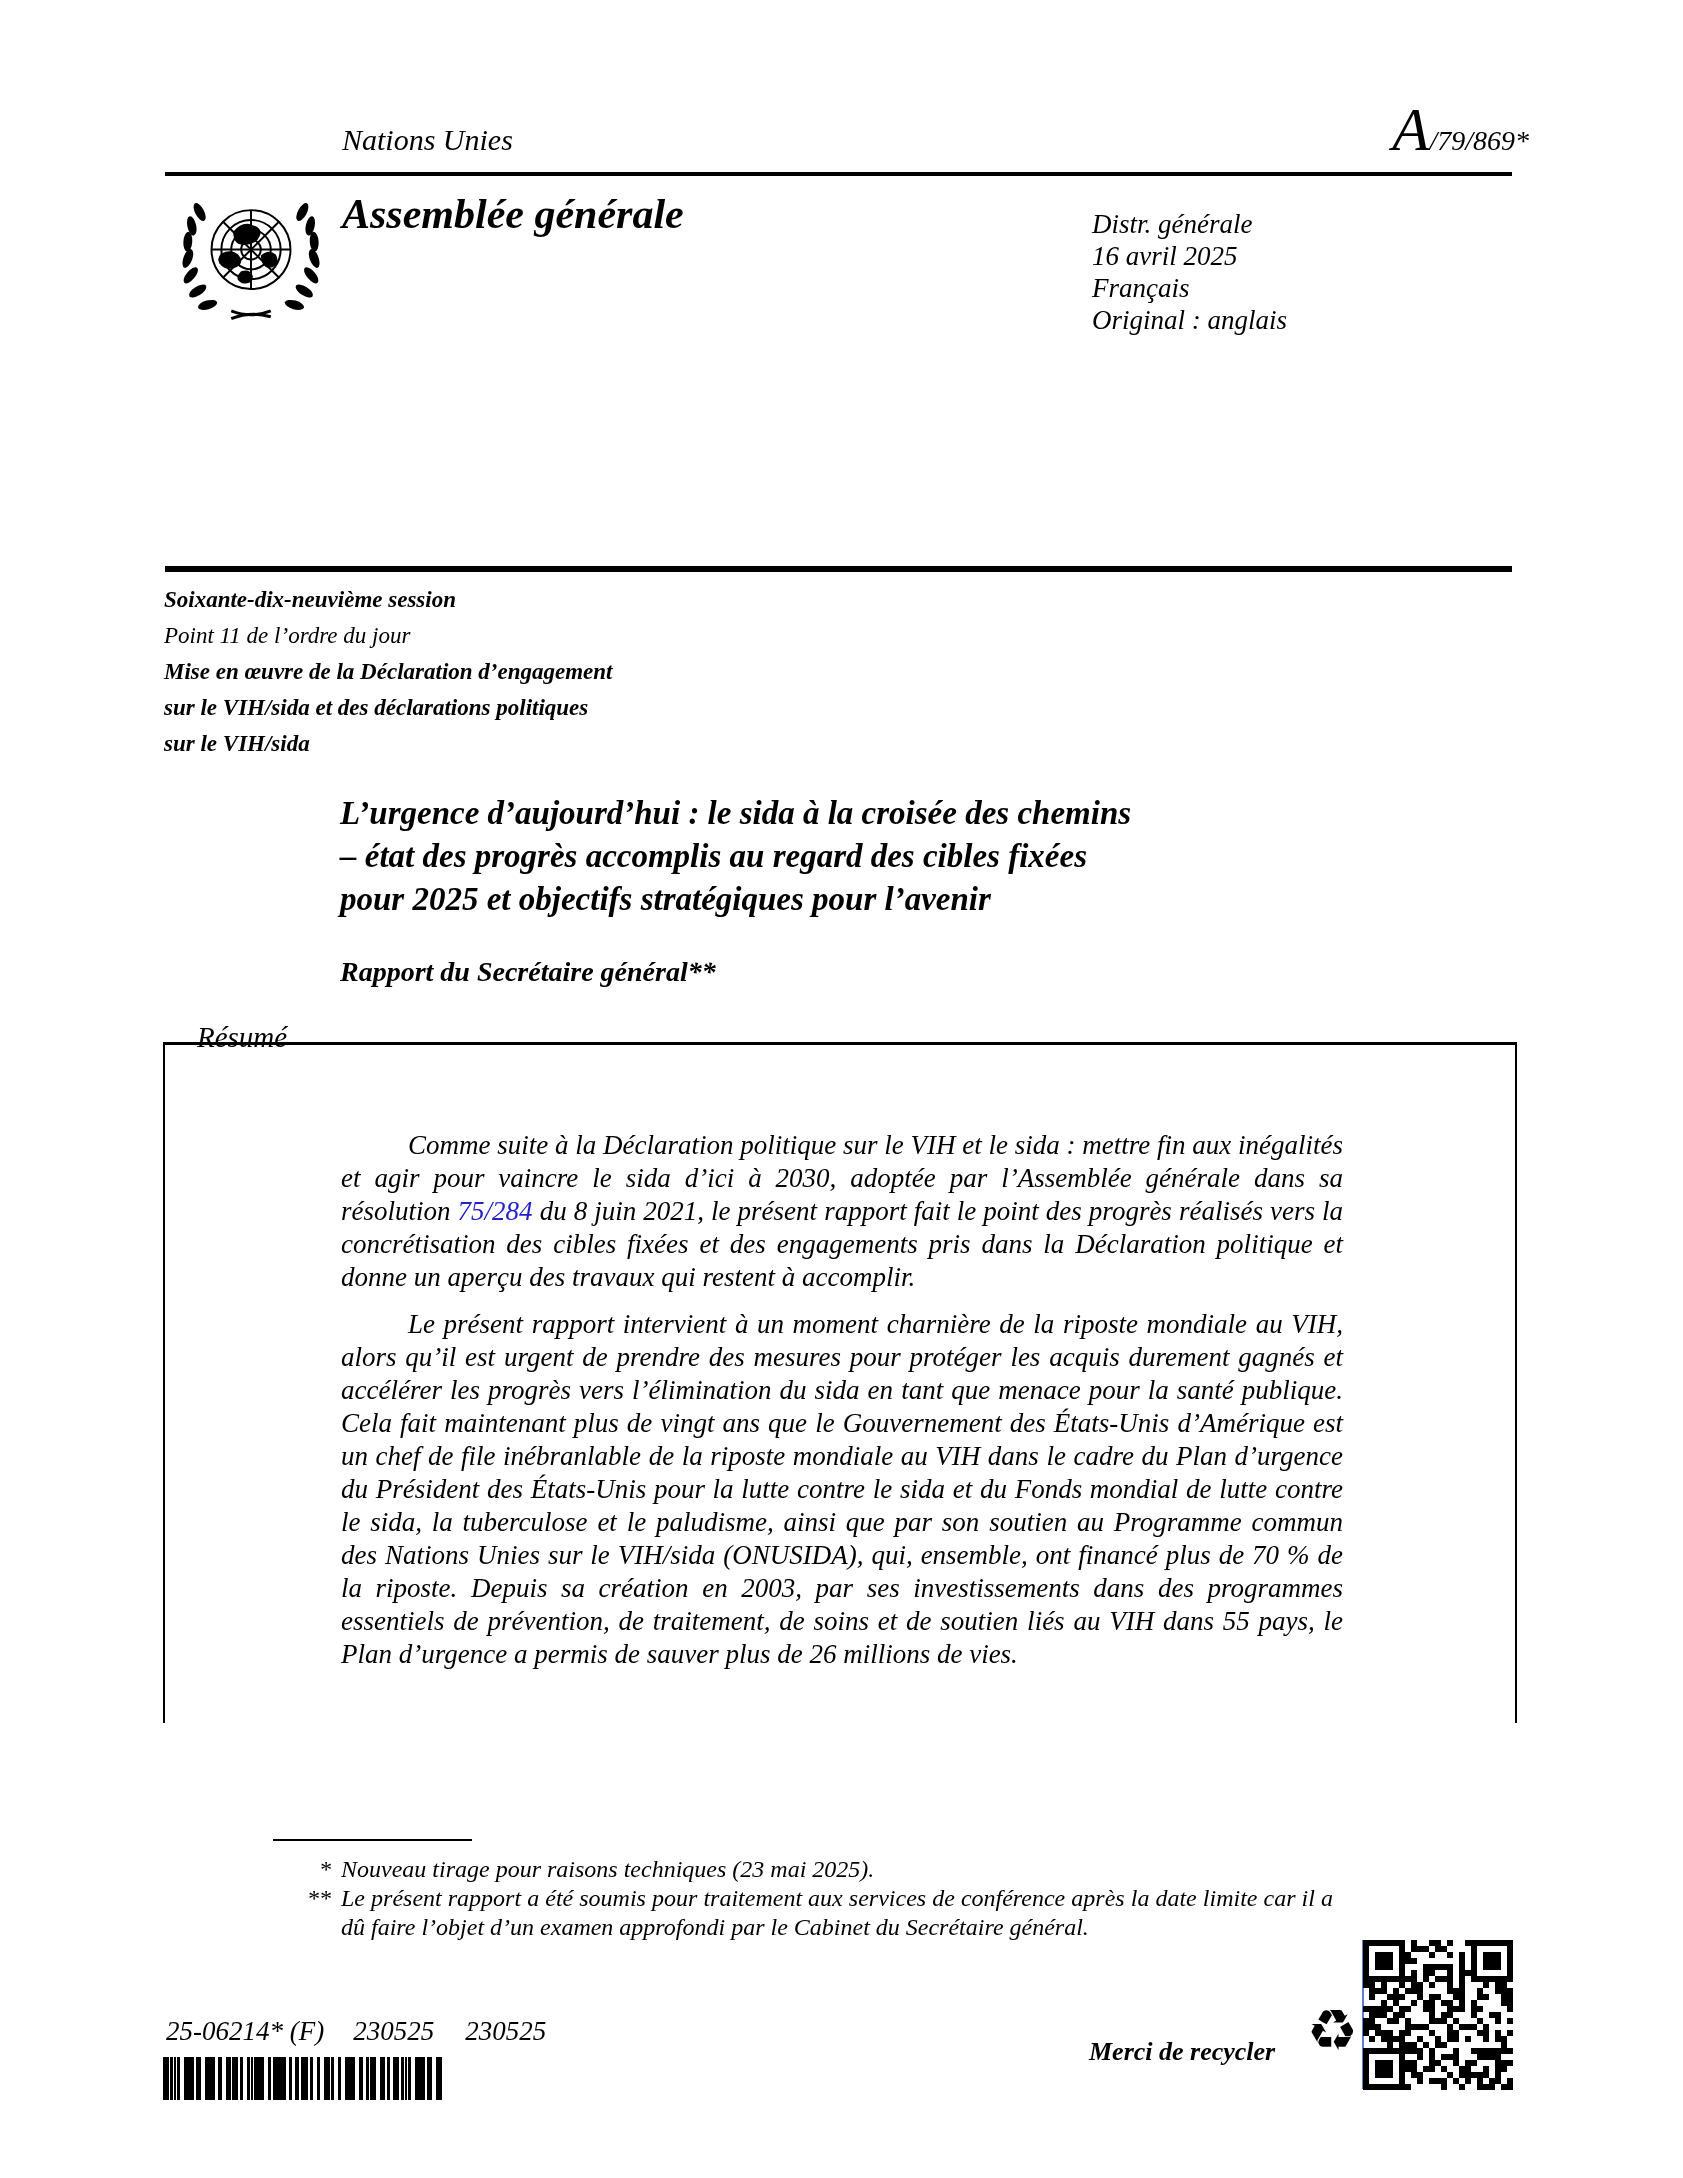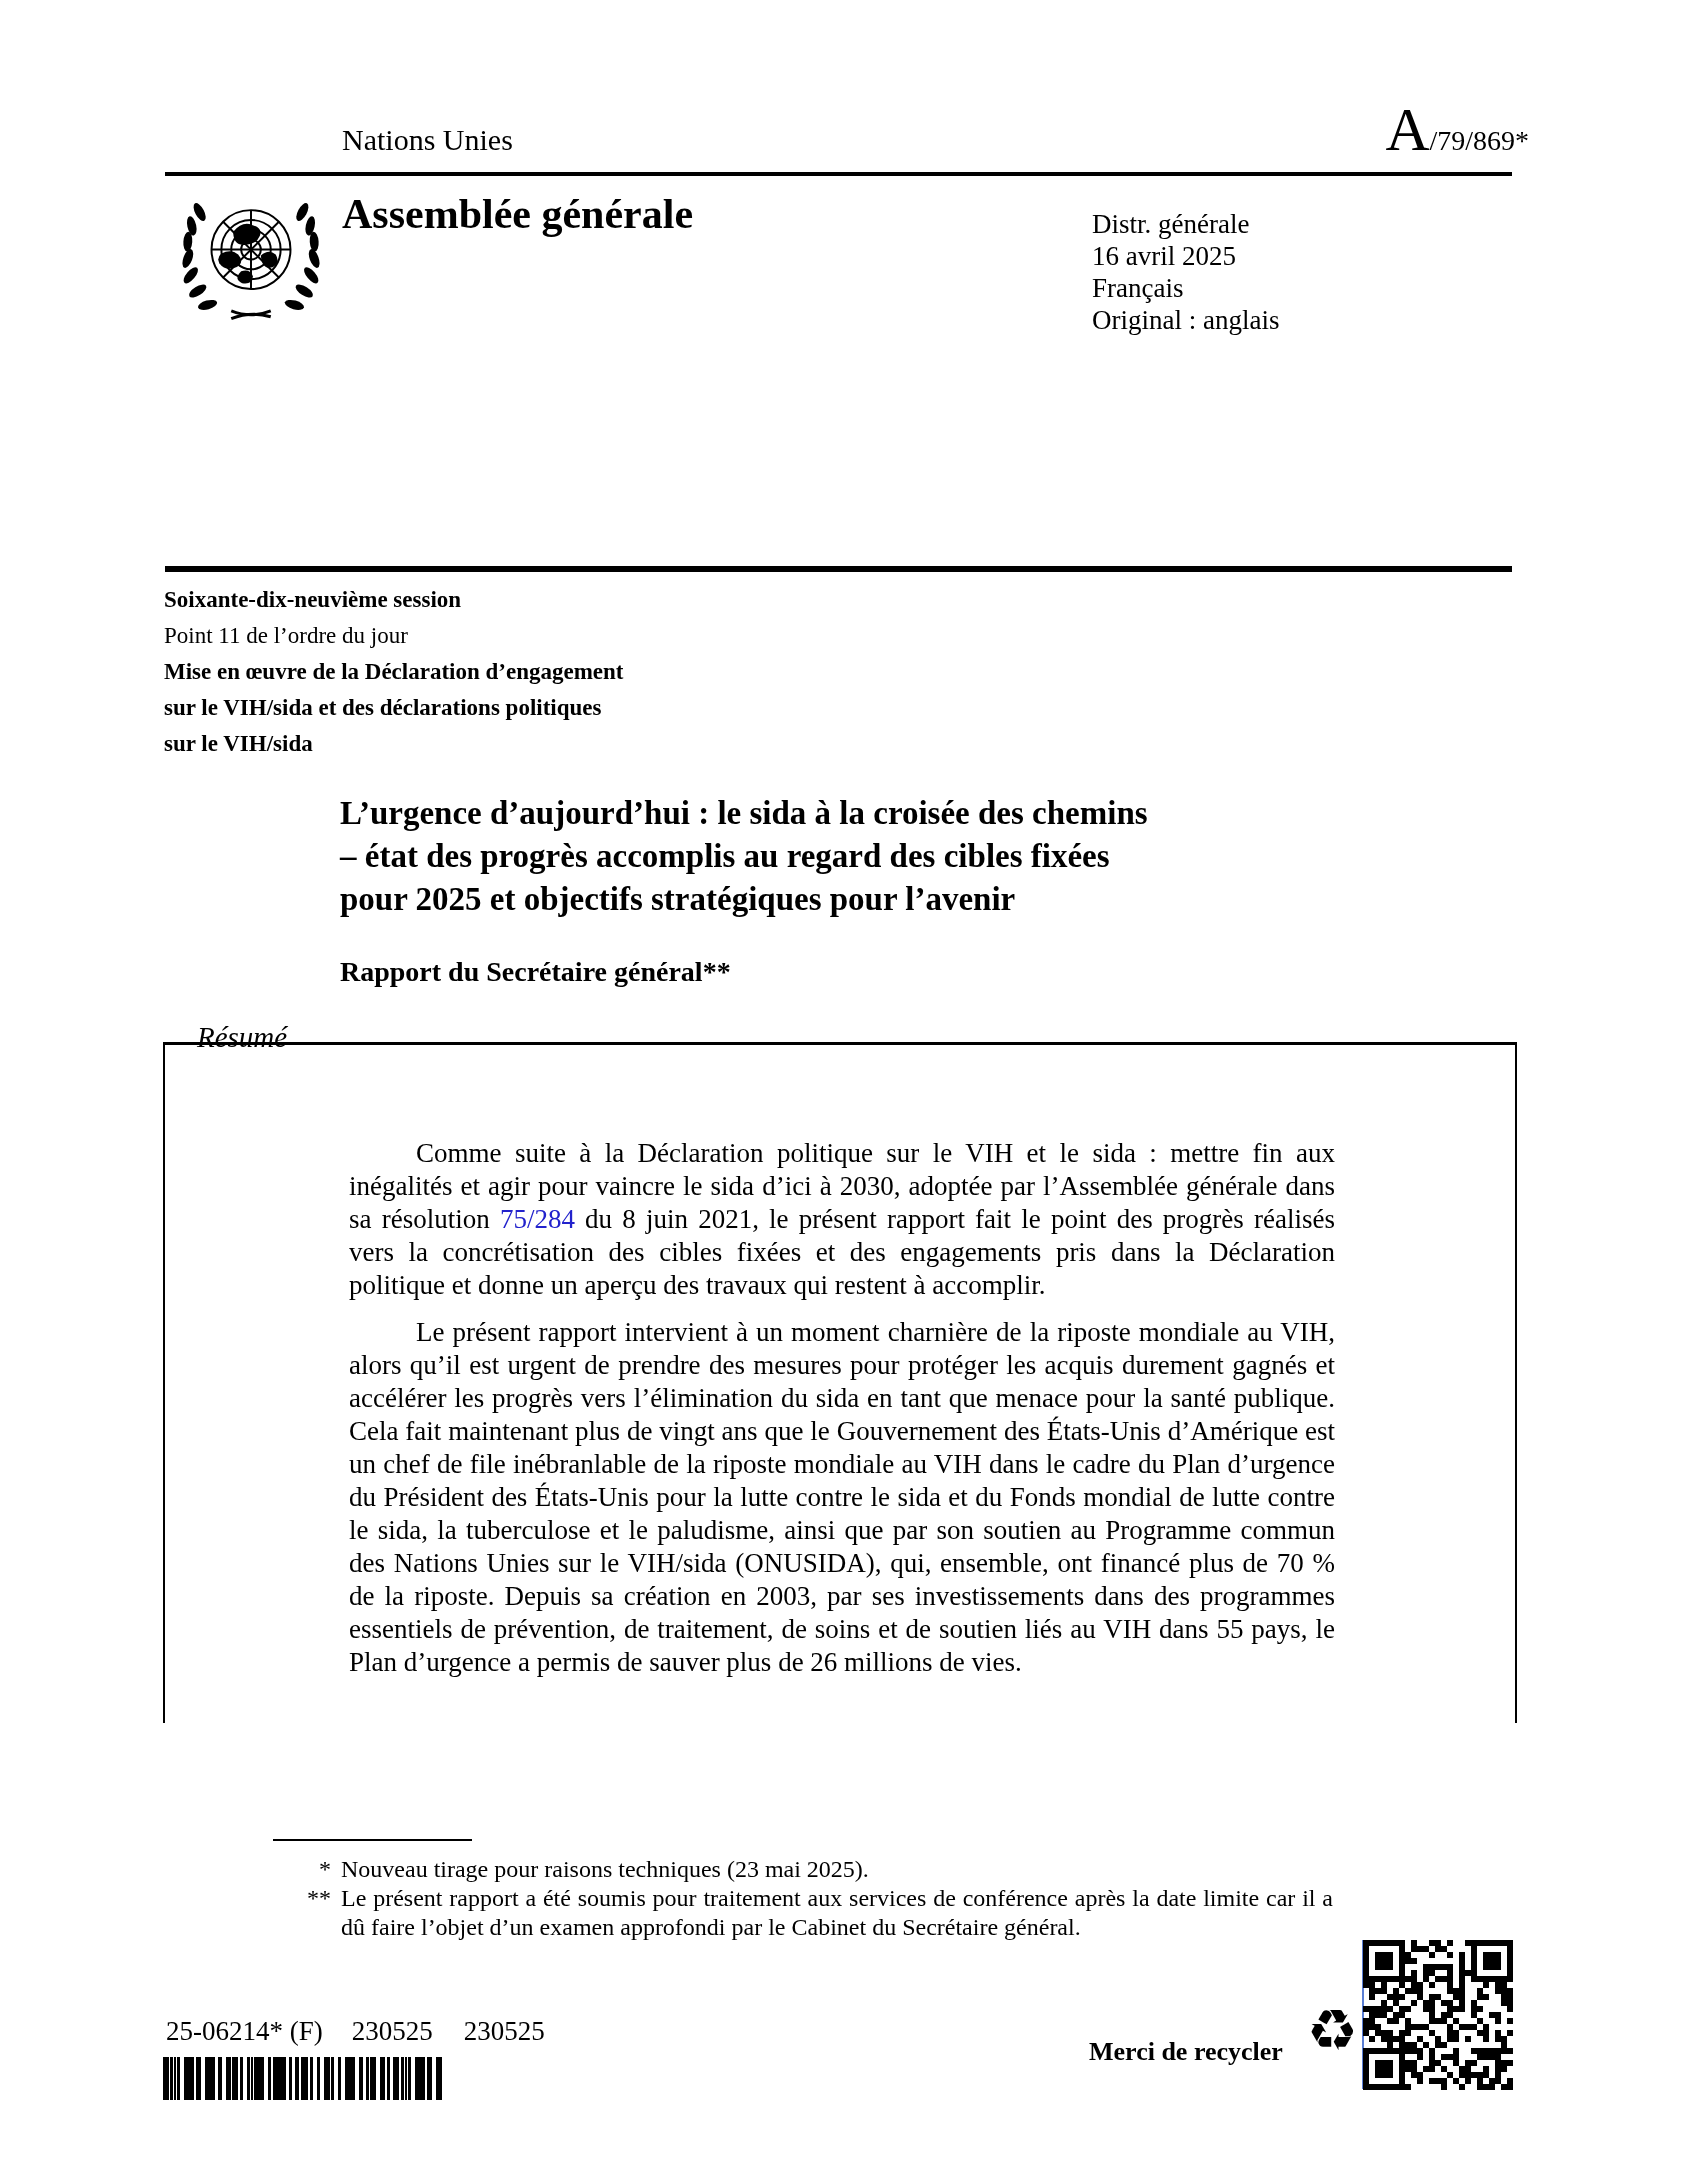--- a/index.html
+++ b/index.html
@@ -1,21 +1,21 @@
 <!DOCTYPE html>
 <html lang="fr"><head>
 <meta charset="utf-8">
 <style>
   html,body{margin:0;padding:0;}
   body{
     width:1683px;height:2178px;position:relative;background:#ffffff;
     font-family:"Liberation Serif","DejaVu Serif",serif;color:#000;
     -webkit-font-smoothing:antialiased;
   }
-  .abs{position:absolute;}
+  .abs{position:absolute;font-style:italic;}
   
   .org-name{left:342px;top:123px;font-size:30px;}
   .doc-symbol{left:1366px;top:99px;width:163px;display:flex;align-items:baseline;justify-content:flex-end;}
   .doc-symbol .big{font-size:61px;line-height:61px;}
   .doc-symbol .small{font-size:28px;}
   .rule-thin{left:165px;top:172px;width:1347px;height:4px;background:#000;}
   .rule-thick{left:165px;top:566px;width:1347px;height:6px;background:#000;}
   .emblem{left:174px;top:188px;width:154px;height:141px;}
   .body-title{left:342px;top:190px;font-size:42px;font-weight:bold;}
   .distr{left:1092px;top:208px;font-size:27px;line-height:32px;}
@@ -25,21 +25,21 @@
   
   .report-title{left:340px;top:792px;font-size:33px;font-weight:bold;line-height:43px;}
   .report-subtitle{left:340px;top:956px;font-size:28px;font-weight:bold;}
   
   .summary-box{
     left:163px;top:1042px;width:1350px;height:678px;
     border-top:3px solid #000;border-left:2px solid #000;border-right:2px solid #000;
   }
   .summary-heading{left:197px;top:1021px;font-size:29px;font-style:italic;}
   .summary-body{left:341px;top:1129px;width:1002px;font-size:27px;line-height:33px;text-align:justify;}
-  .summary-p{margin:8px;text-indent:67px;}
+  .summary-p{margin:0;text-indent:67px;}
   .summary-p + .summary-p{margin-top:14px;}
   a.res-link{text-decoration:none;}
   
   .fn-sep{left:273px;top:1839px;width:199px;height:2px;background:#000;}
   .footnotes{left:252px;top:1855px;width:1081px;font-size:24px;line-height:29px;}
   .fn-row{display:flex;align-items:flex-start;}
   .fn-marker{flex:0 0 79px;text-align:right;padding-right:10px;}
   .fn-text{flex:1;text-align:justify;}
   
   .job-line{left:166px;top:2016px;font-size:27px;white-space:nowrap;text-align:center;}

